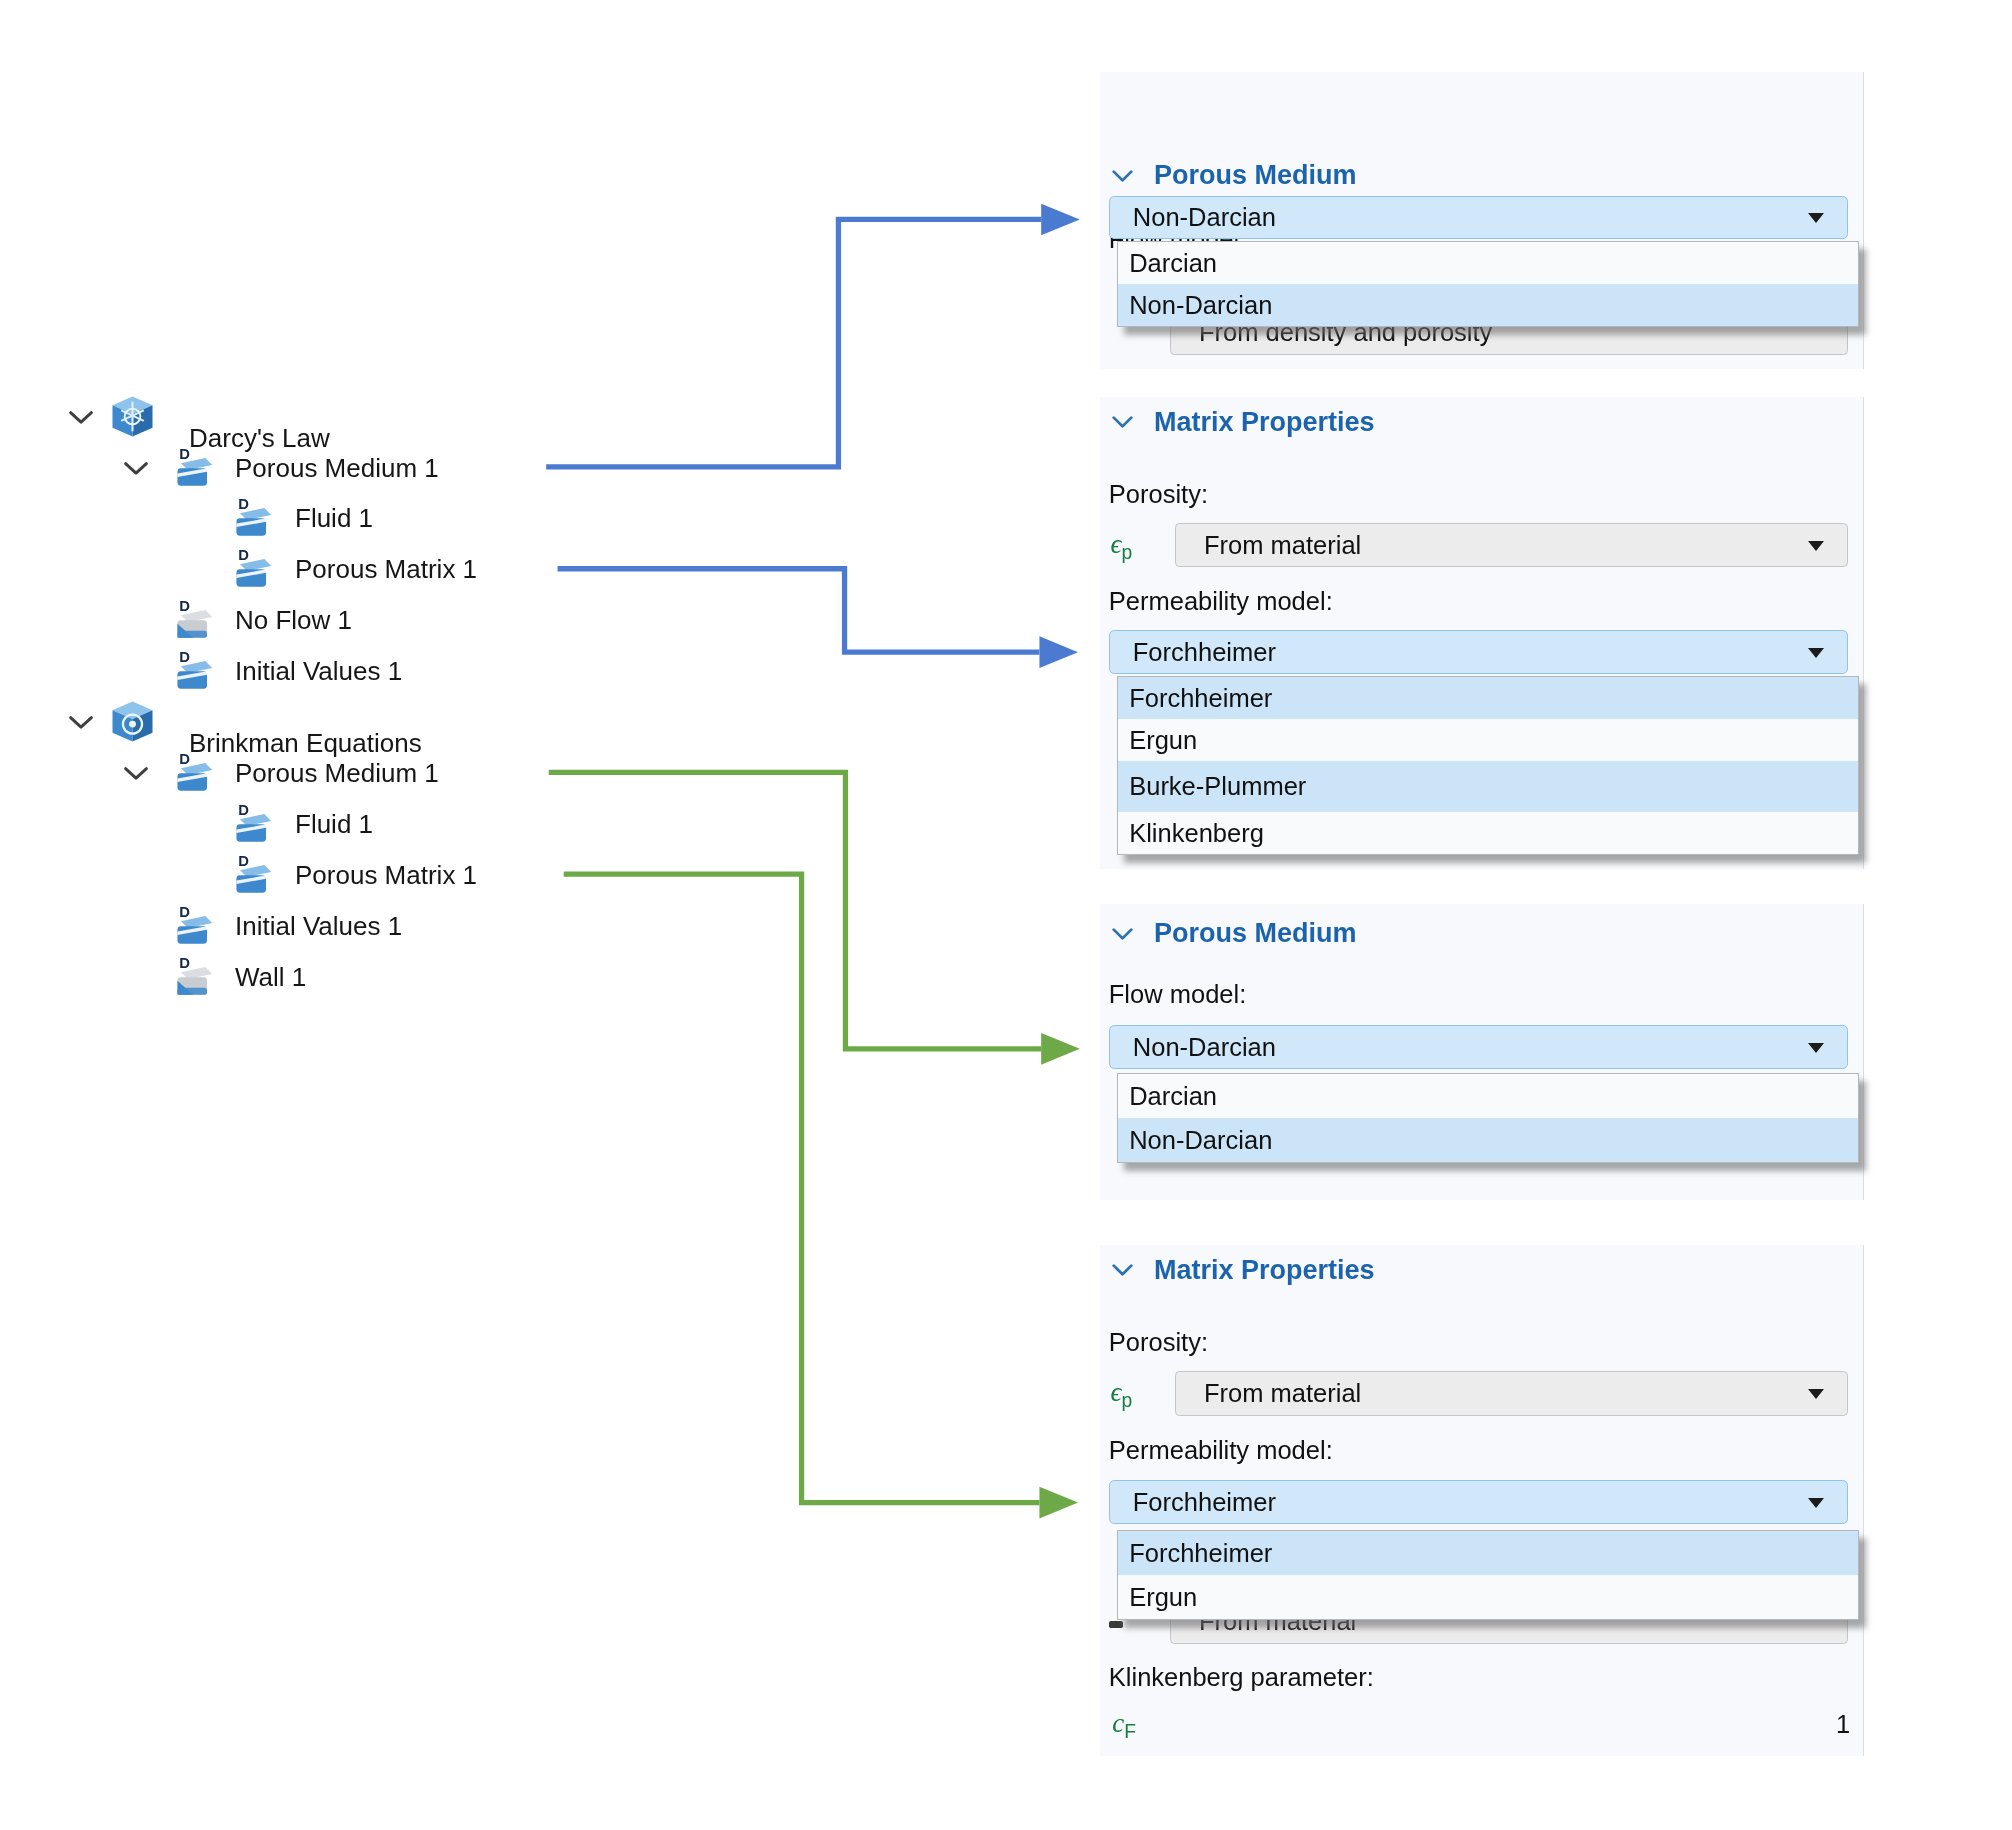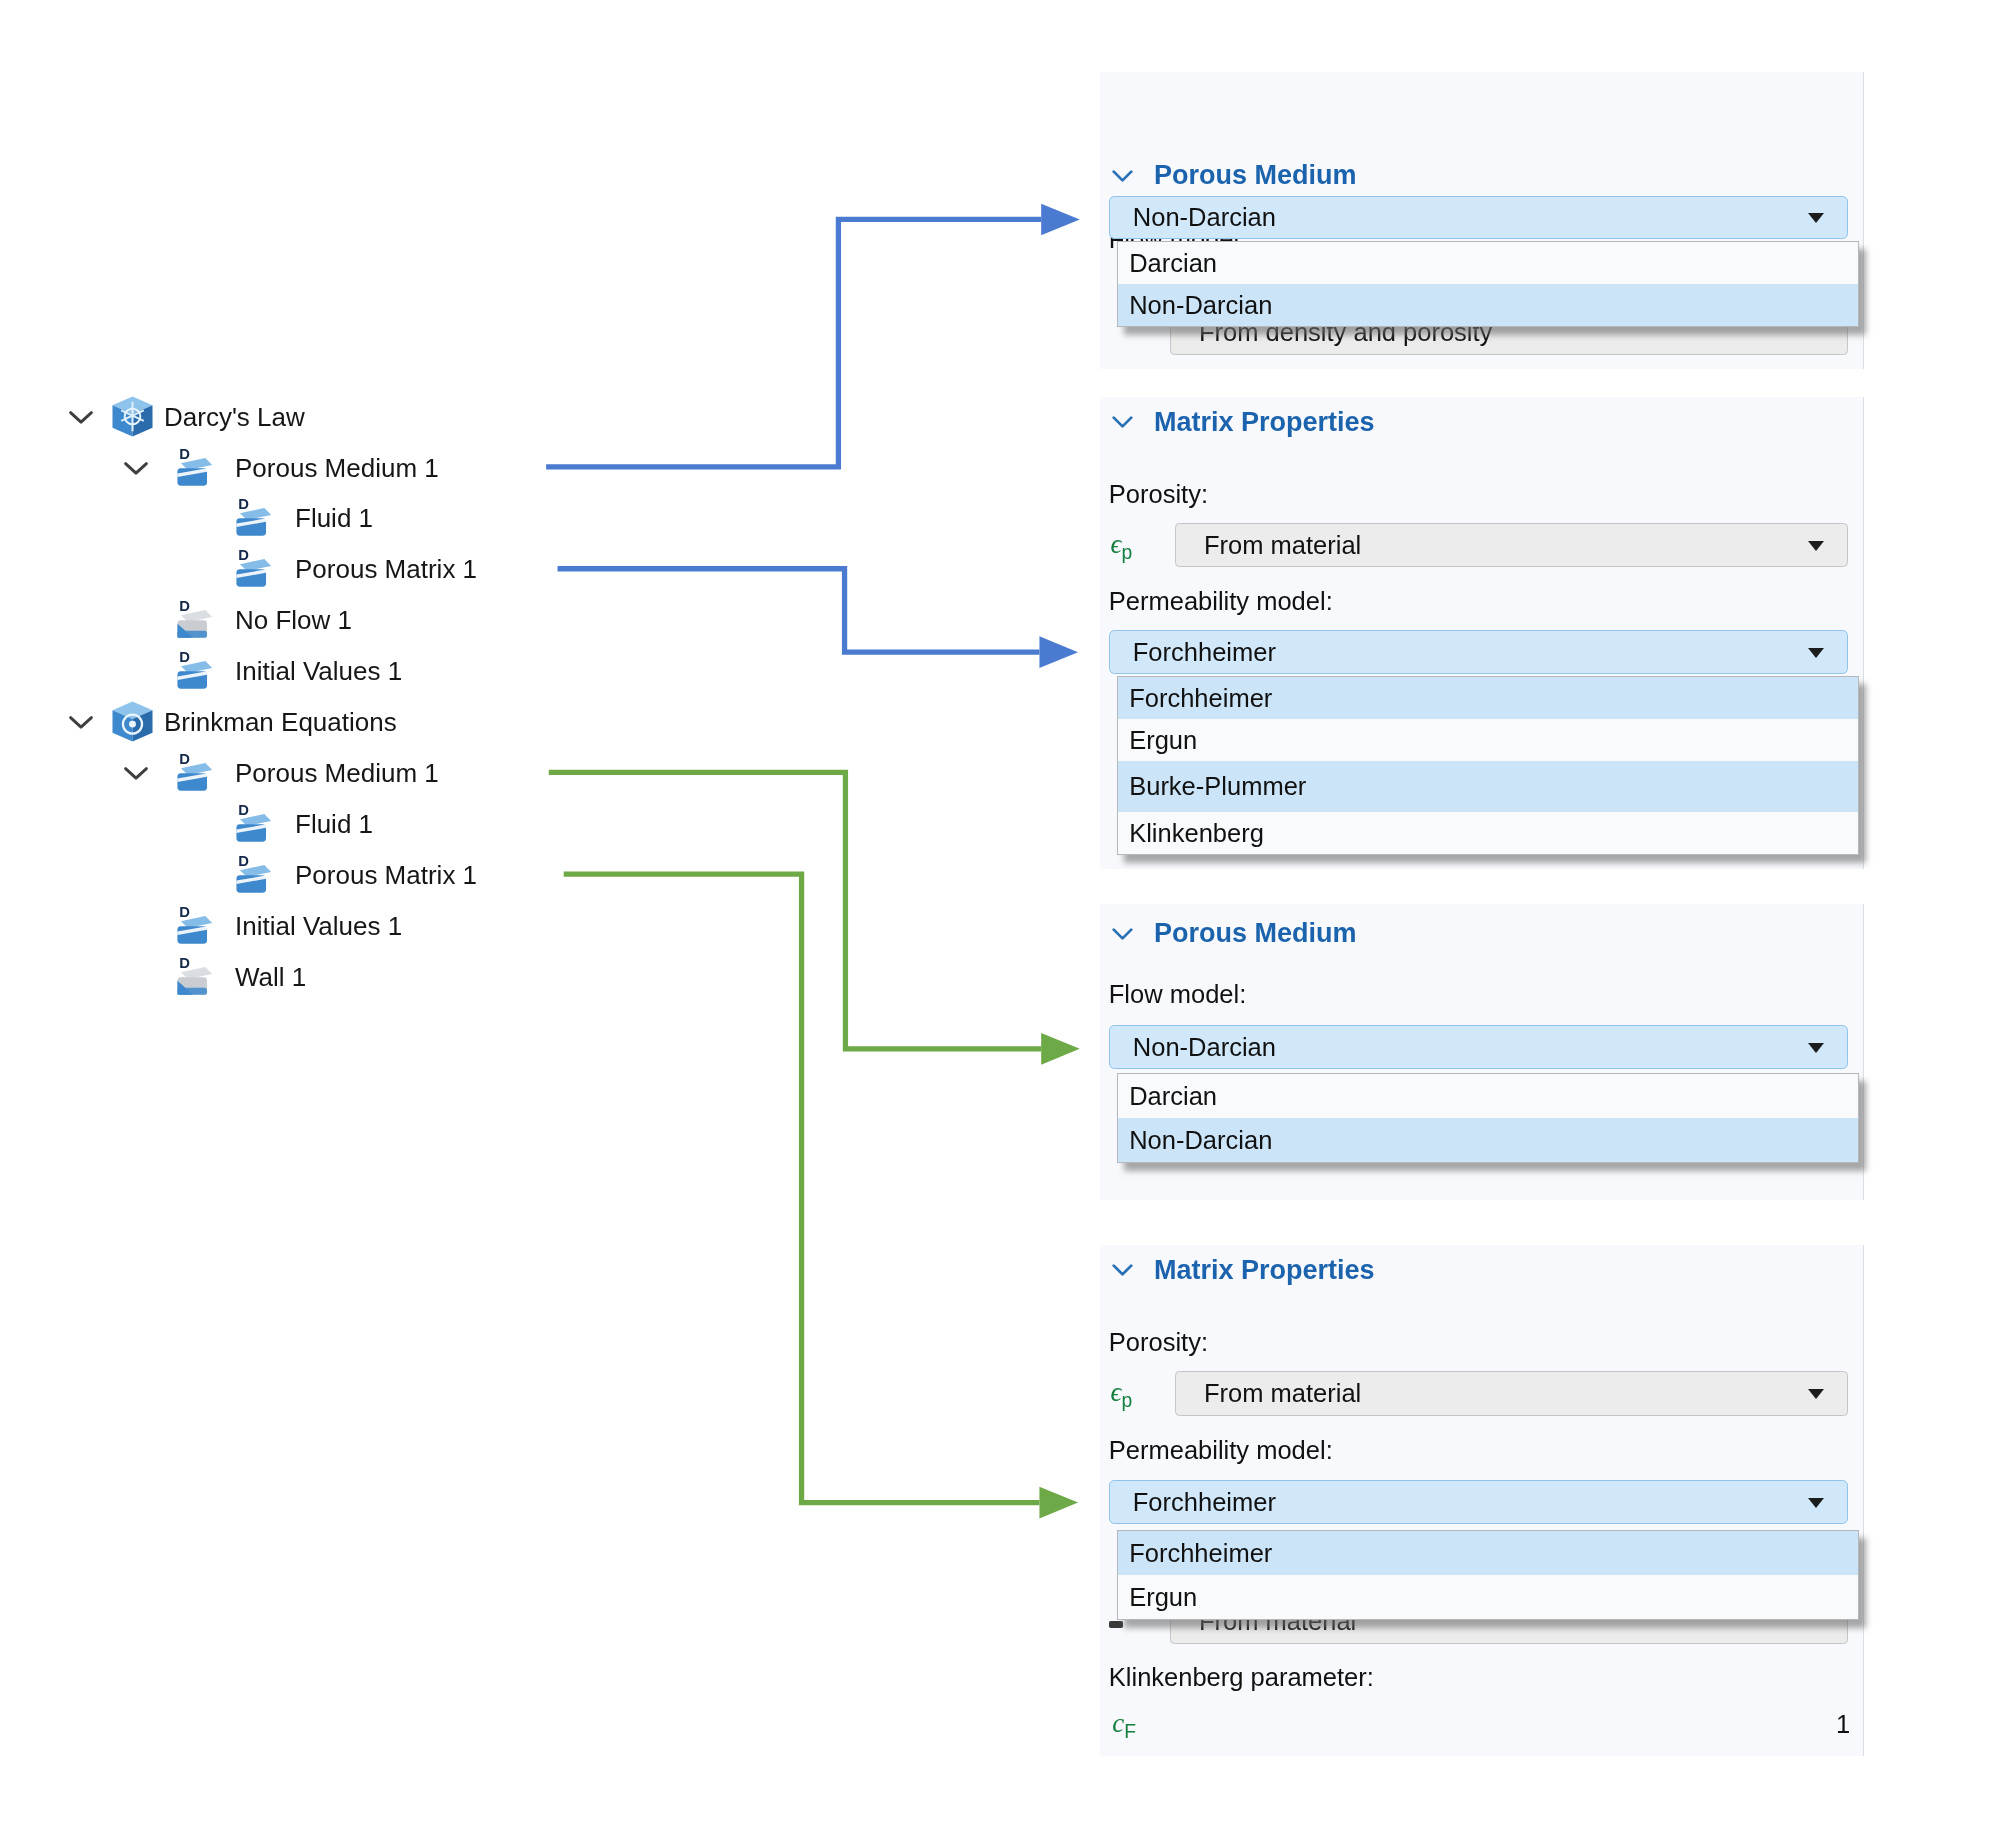--- a/index.html
+++ b/index.html
@@ -6,21 +6,21 @@
   #canvas{position:relative;width:2013px;height:1830px;background:#ffffff;overflow:hidden;
           font-family:"Liberation Sans",sans-serif;color:#141414;}
 
   
   .trow{position:absolute;left:0;width:614px;height:51px;}
   .trow .tchev{position:absolute;top:18.4px;width:26px;height:16px;}
   .trow.l0 .tchev{left:68px;} .trow.l1 .tchev{left:123px;}
   .trow .ticon{position:absolute;top:1.8px;width:47px;height:47px;}
   .trow.l0 .ticon{left:109px;} .trow.l1 .ticon{left:167px;} .trow.l2 .ticon{left:226px;}
   .trow .tlabel{position:absolute;top:9.7px;font-size:26px;line-height:32px;color:#161616;white-space:nowrap;}
-  .trow.l0 .tlabel{left:164px;} .trow.l1 .tlabel{left:235px;} .trow.l2 .tlabel{left:295px;}
+  .trow.l0 .tlabel{left:189px;margin-top:21px;} .trow.l1 .tlabel{left:235px;} .trow.l2 .tlabel{left:295px;}
 
   
   .panel{position:absolute;left:1100px;width:763px;background:var(--panel-bg,#f7f9fc);
          border-right:1.8px solid #dadde2;}
   .phead{position:absolute;left:0;width:100%;height:32px;}
   .phead .hchev{position:absolute;left:12.3px;top:8.8px;width:21px;height:14px;}
   .phead .htitle{position:absolute;left:54px;top:0;font-size:27px;font-weight:600;
                  color:var(--header-blue,#1c63ad);white-space:nowrap;}
   .plabel{position:absolute;left:8.8px;font-size:25.5px;height:30px;line-height:30px;color:#111;white-space:nowrap;}
   .combo{position:absolute;box-sizing:border-box;font-size:25.5px;color:#111;}

